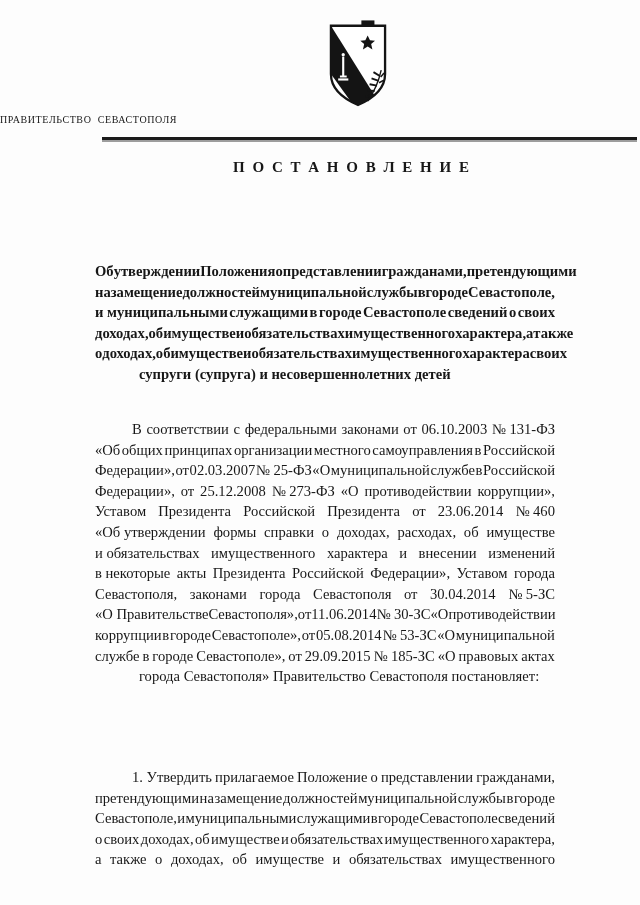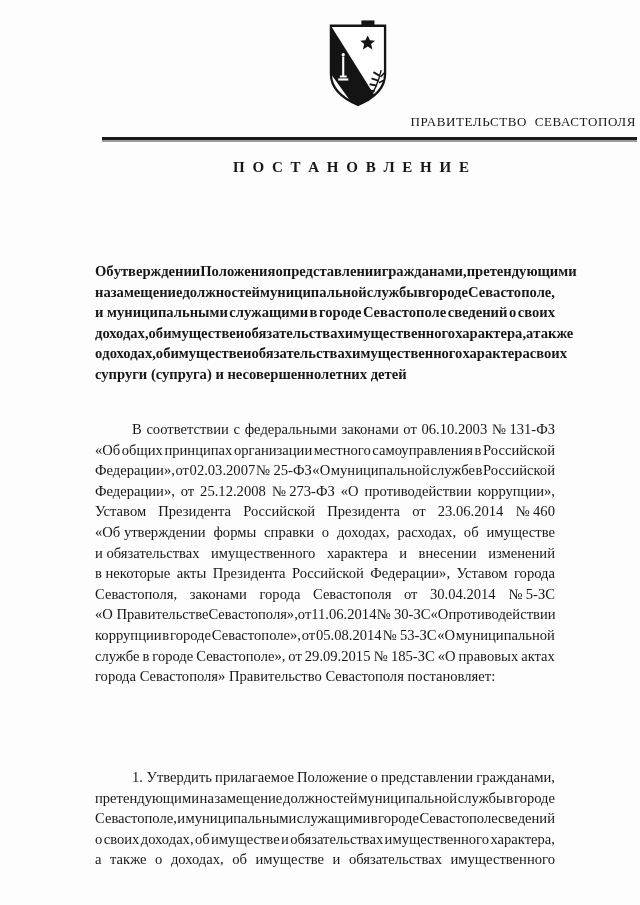--- a/index.html
+++ b/index.html
@@ -5,40 +5,40 @@
   :root{ --ink:#171717; --paper:#fdfdfd; }
   html,body{ margin:0; padding:0; }
   body{ background:#ffffff; font-family:"Liberation Serif", serif; }
   .page{
     position:relative; width:640px; height:905px;
     background:var(--paper); color:var(--ink); overflow:hidden;
   }
   .coa{ position:absolute; left:329px; top:16px; width:58px; height:91px; }
   .org-name{
     position:absolute; left:0; top:114px; width:636px;
-    text-align:right; font-size:13px; letter-spacing:0.6px;
+    text-align:left; font-size:10px; letter-spacing:0.6px;
     white-space:pre; font-weight:normal;
   }
   .rule{
     position:absolute; left:102px; right:3px; top:137px; height:3px;
     background:#1b1b1b; box-shadow:0 2px 0 rgba(40,40,40,0.45);
   }
   .doc-type{
     position:absolute; left:0; top:159px; width:640px;
     text-align:center; transform:translateX(32px);
     font-weight:bold; font-size:15px; letter-spacing:2px; white-space:pre;
   }
   .block{ position:absolute; left:95px; width:460px; }
   .title-block{ top:261px; font-weight:bold; }
   .para-1{ top:419px; }
   .para-2{ top:767px; }
   .line{ height:20.6px; line-height:20.6px; font-size:14.6px; white-space:pre;text-align:center; }
   .j{ display:flex; justify-content:space-between; align-items:baseline; }
   .j span{ white-space:pre; }
-  .last{ text-align:left; white-space:nowrap; }
+  .last{ text-align:left; white-space:nowrap;margin-left:44px; }
   .indent{ padding-left:37px; }
   .b{ font-weight:normal; }
 </style>
 </head>
 <body>
 
 <div class="page">
 
   <svg class="coa" viewBox="0 0 60 94" aria-hidden="true">
     <defs>

